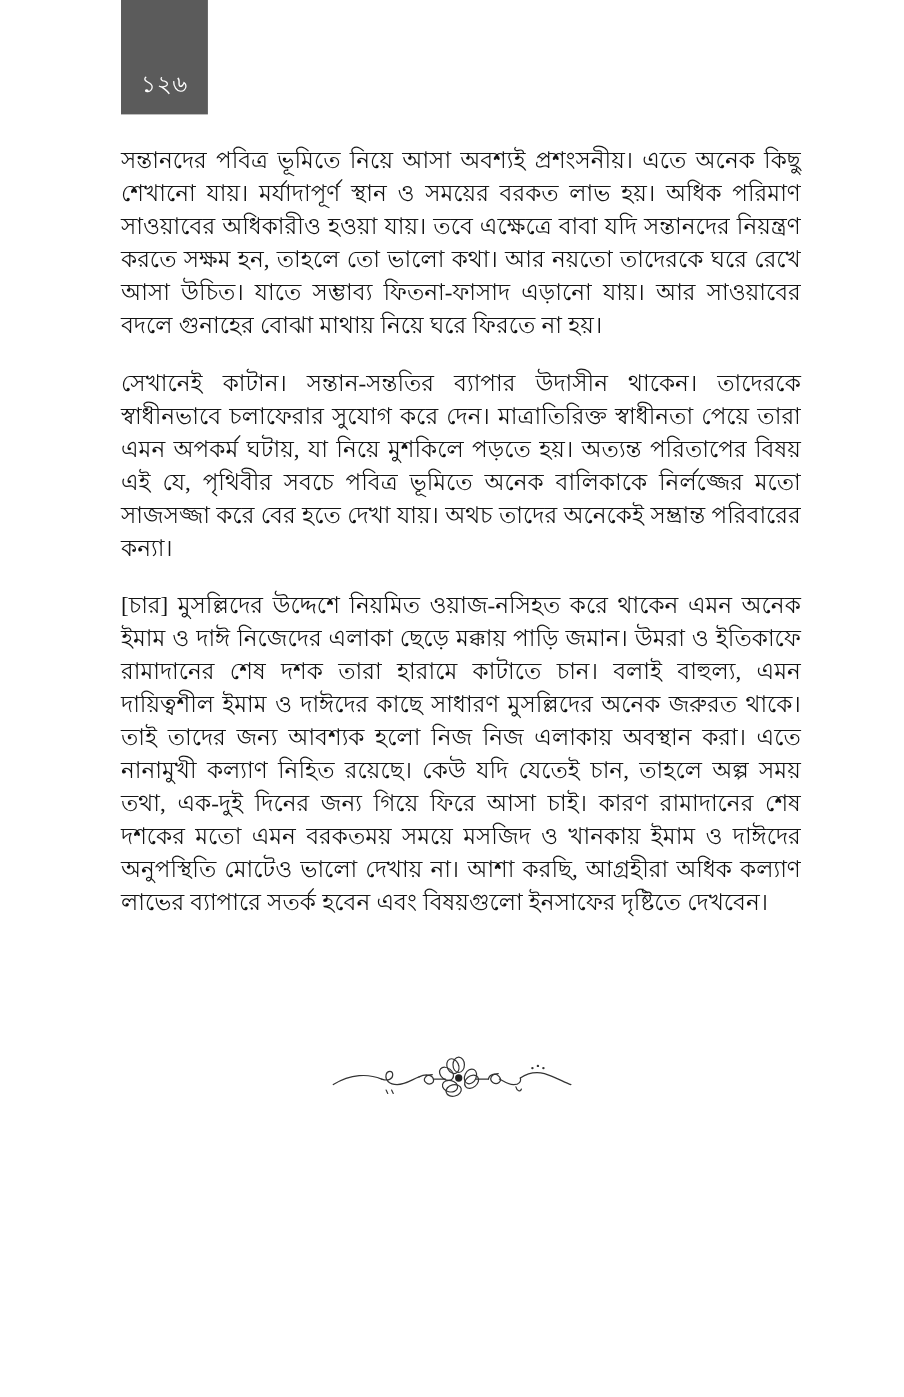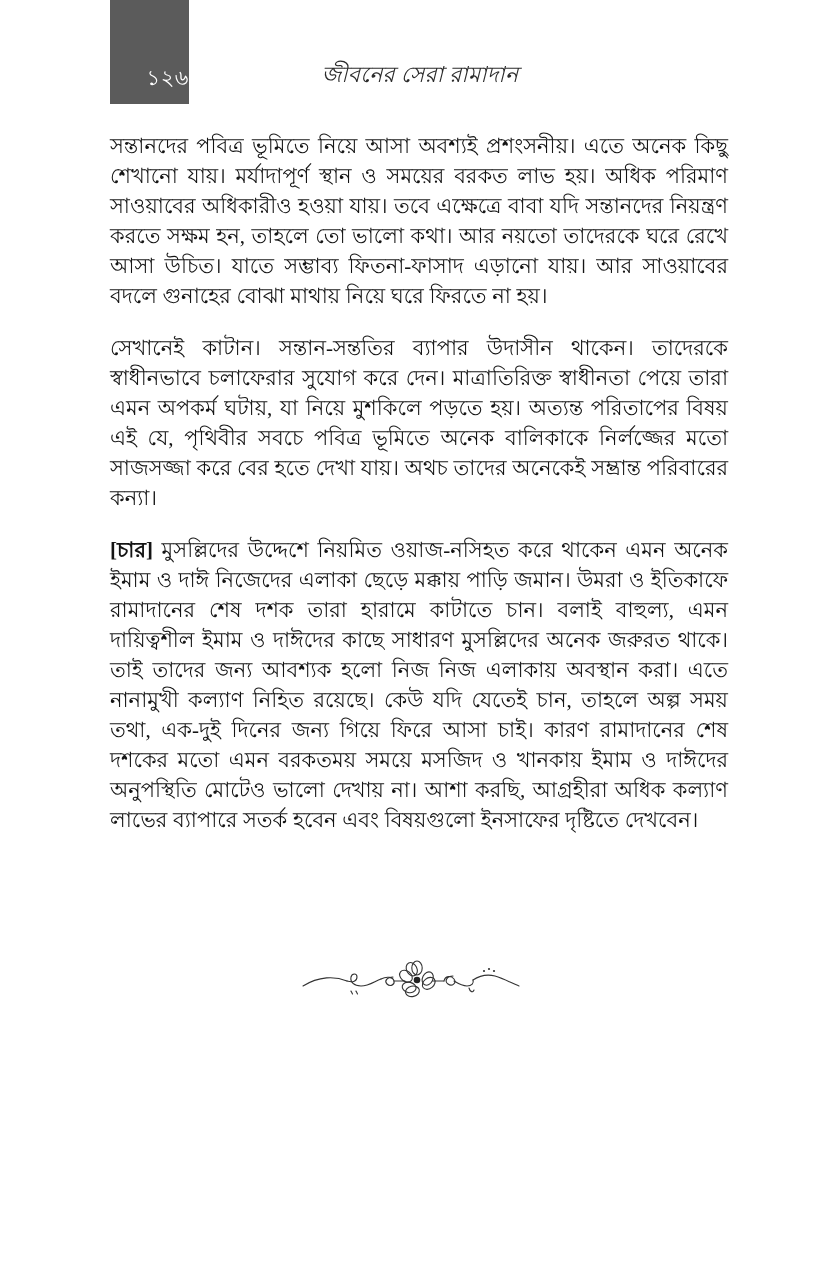--- a/index.html
+++ b/index.html
@@ -34,21 +34,21 @@
     width: 79px;
     height: 104px;
     background: #5b5b5b;
   }
 
   .folio-number {
     position: absolute;
     left: 0;
     right: 0;
     bottom: 16px;
-    text-align: right;
+    text-align: center;
     color: #ffffff;
     font-size: 21px;
     line-height: 1;
     letter-spacing: 0.5px;
     font-family: "Liberation Sans", "DejaVu Sans", sans-serif;
   }
 
   .running-title {
     position: absolute;
     left: 190px;
@@ -78,21 +78,21 @@
     text-align: justify;
     text-justify: inter-word;
     word-spacing: 0.02em;
   }
 
   .body-paragraph:last-of-type {
     margin-bottom: 0;
   }
 
   .para-marker {
-    font-weight: bold;
+    font-weight: normal;
   }
 
   
   .ornament {
     position: absolute;
     left: 50%;
     transform: translateX(-50%);
     top: 948px;
     width: 220px;
     height: 60px;
@@ -106,21 +106,20 @@
 </style>
 </head>
 <body>
 
 <div class="page">
 
   <div class="header">
     <div class="folio-box">
       <div class="folio-number">১২৬</div>
     </div>
-    <div class="running-title">জীবনের সেরা রামাদান</div>
   </div>
 
   <div class="text-column">
 
     <p class="body-paragraph">
       <span>সন্তানদের পবিত্র ভূমিতে নিয়ে আসা অবশ্যই প্রশংসনীয়। এতে অনেক কিছু শেখানো যায়। মর্যাদাপূর্ণ স্থান ও সময়ের বরকত লাভ হয়। অধিক পরিমাণ সাওয়াবের অধিকারীও হওয়া যায়। তবে এক্ষেত্রে বাবা যদি সন্তানদের নিয়ন্ত্রণ করতে সক্ষম হন, তাহলে তো ভালো কথা। আর নয়তো তাদেরকে ঘরে রেখে আসা উচিত। যাতে সম্ভাব্য ফিতনা-ফাসাদ এড়ানো যায়। আর সাওয়াবের বদলে গুনাহের বোঝা মাথায় নিয়ে ঘরে ফিরতে না হয়।</span>
     </p>
 
     <p class="body-paragraph">
       <span>সেখানেই কাটান। সন্তান-সন্ততির ব্যাপার উদাসীন থাকেন। তাদেরকে স্বাধীনভাবে চলাফেরার সুযোগ করে দেন। মাত্রাতিরিক্ত স্বাধীনতা পেয়ে তারা এমন অপকর্ম ঘটায়, যা নিয়ে মুশকিলে পড়তে হয়। অত্যন্ত পরিতাপের বিষয় এই যে, পৃথিবীর সবচে পবিত্র ভূমিতে অনেক বালিকাকে নির্লজ্জের মতো সাজসজ্জা করে বের হতে দেখা যায়। অথচ তাদের অনেকেই সম্ভ্রান্ত পরিবারের কন্যা।</span>

